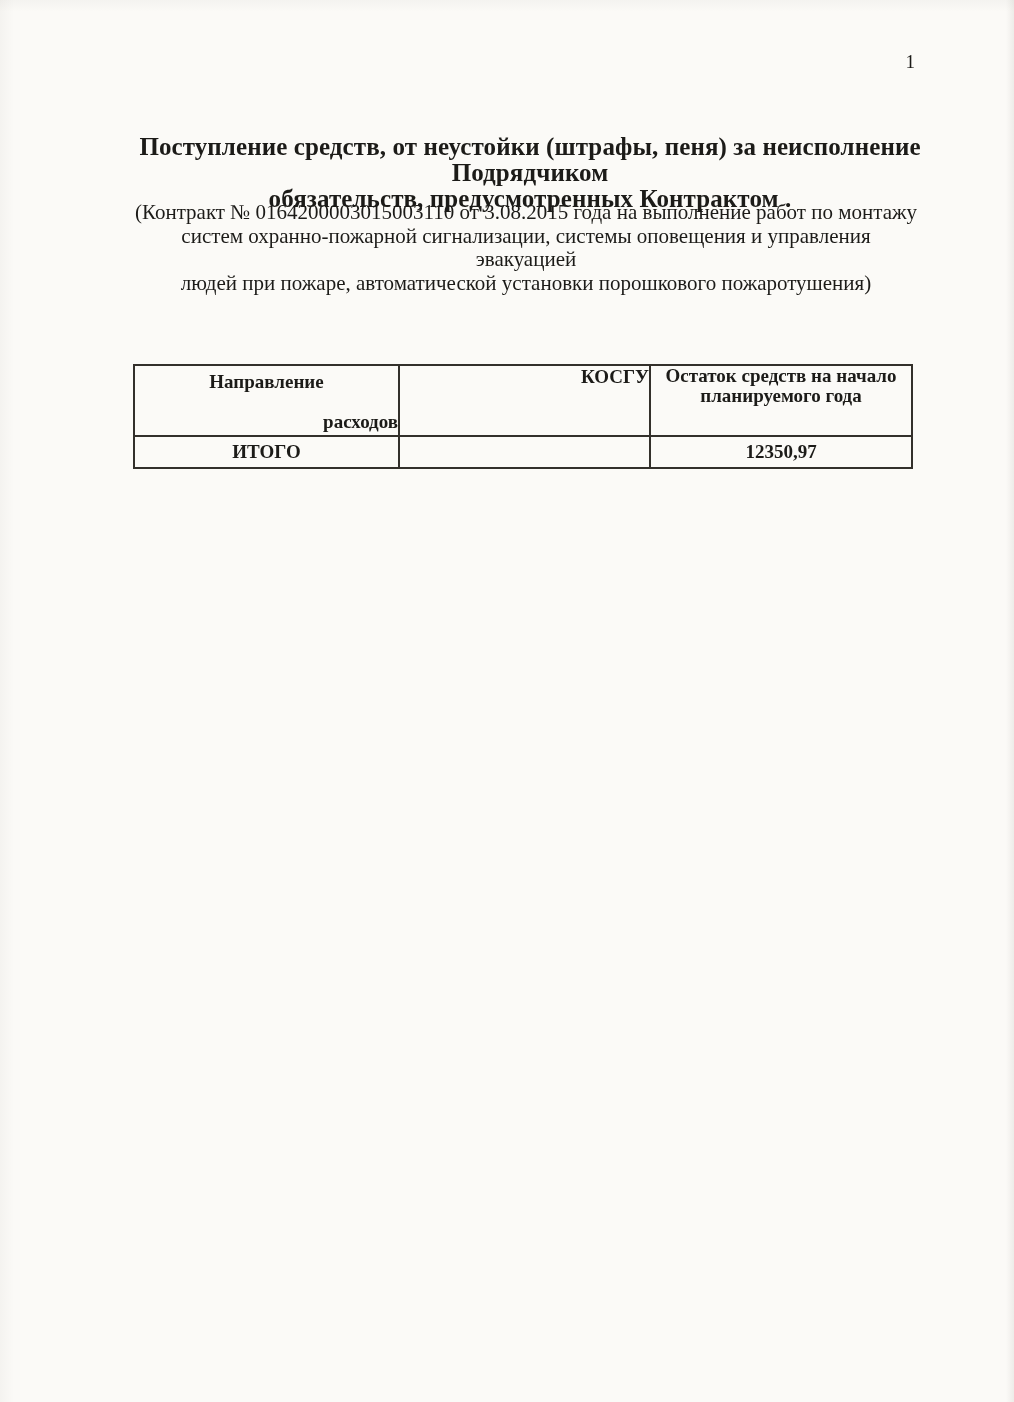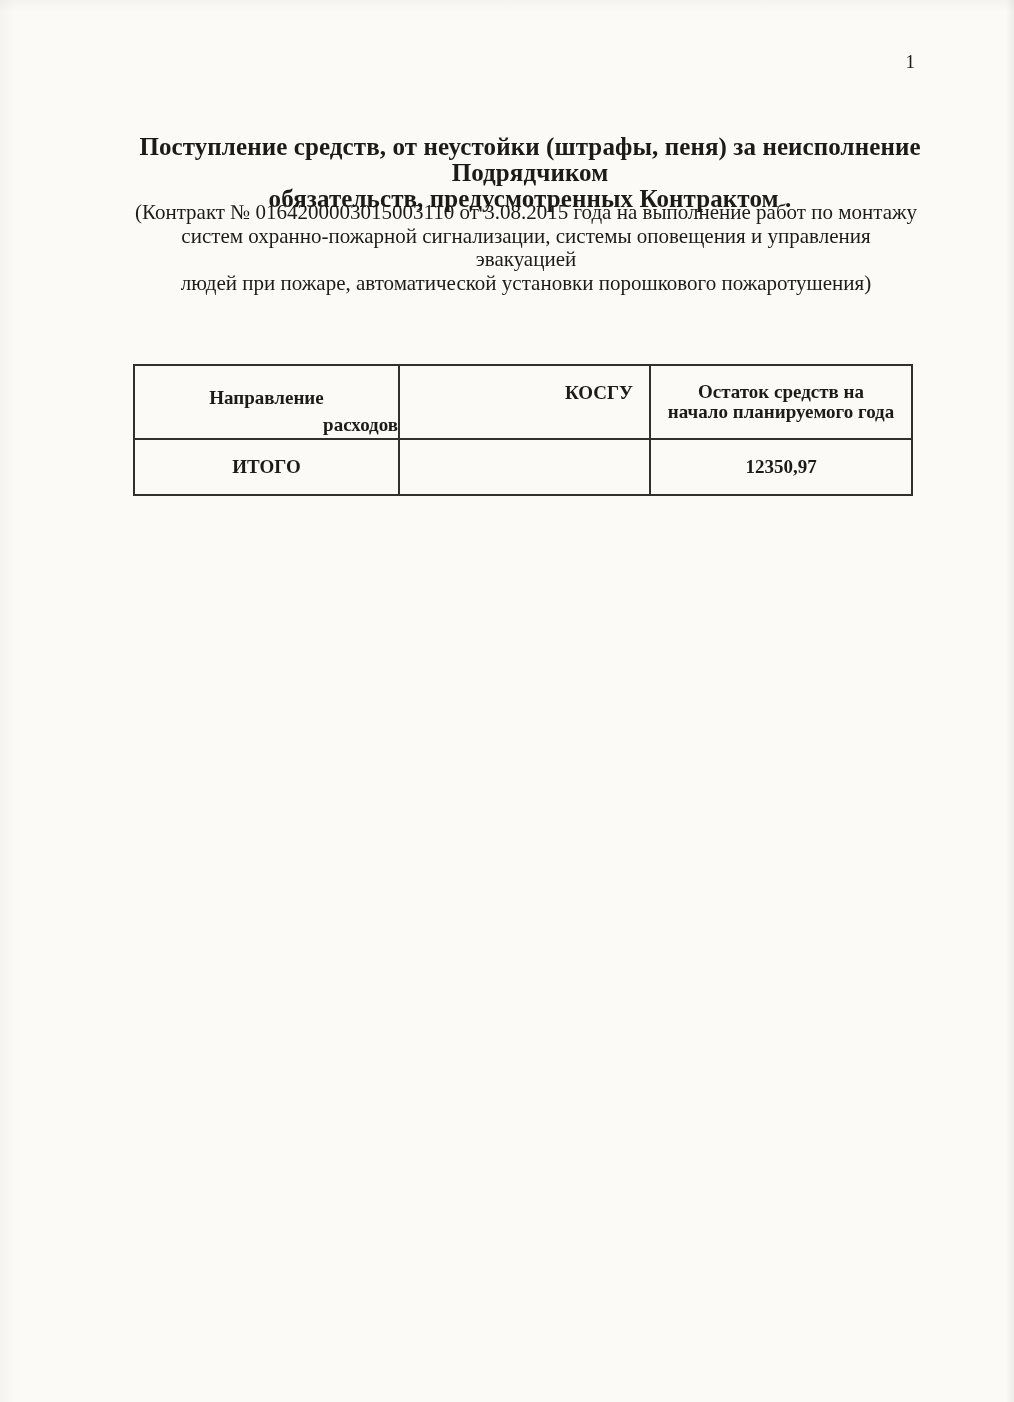--- a/index.html
+++ b/index.html
@@ -54,26 +54,26 @@
     position: absolute;
     top: 364px;
     left: 133px;
     width: 778px;
     border-collapse: collapse;
     table-layout: fixed;
     font-size: 19px;
   }
   .expense-table td, .expense-table th {
     border: 2px solid #33302b;
-    padding: 16px;
+    padding: 0;
     overflow: hidden;
   }
   .expense-table tr.header-row { height: 71px; }
   .expense-table tr.data-row-1 { height: 33px; }
-  .expense-table tr.data-row-2 { height: 26px; }
+  .expense-table tr.data-row-2 { height: 32px; }
 
   .th-direction {
     vertical-align: top;
     position: relative;
     font-weight: 700;
   }
   .th-line1 { display: block; padding-top: 5px; text-align: center; }
   .th-line2 {
     position: absolute;
     left: 0; right: 0; bottom: 2px;

